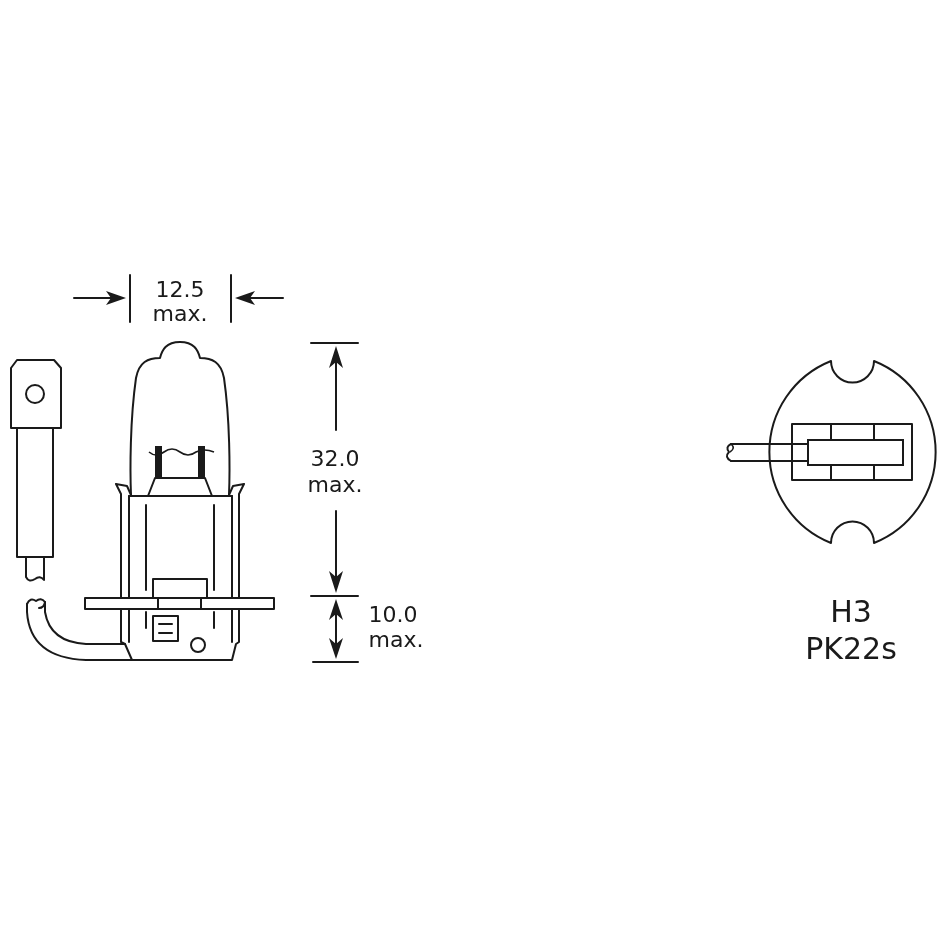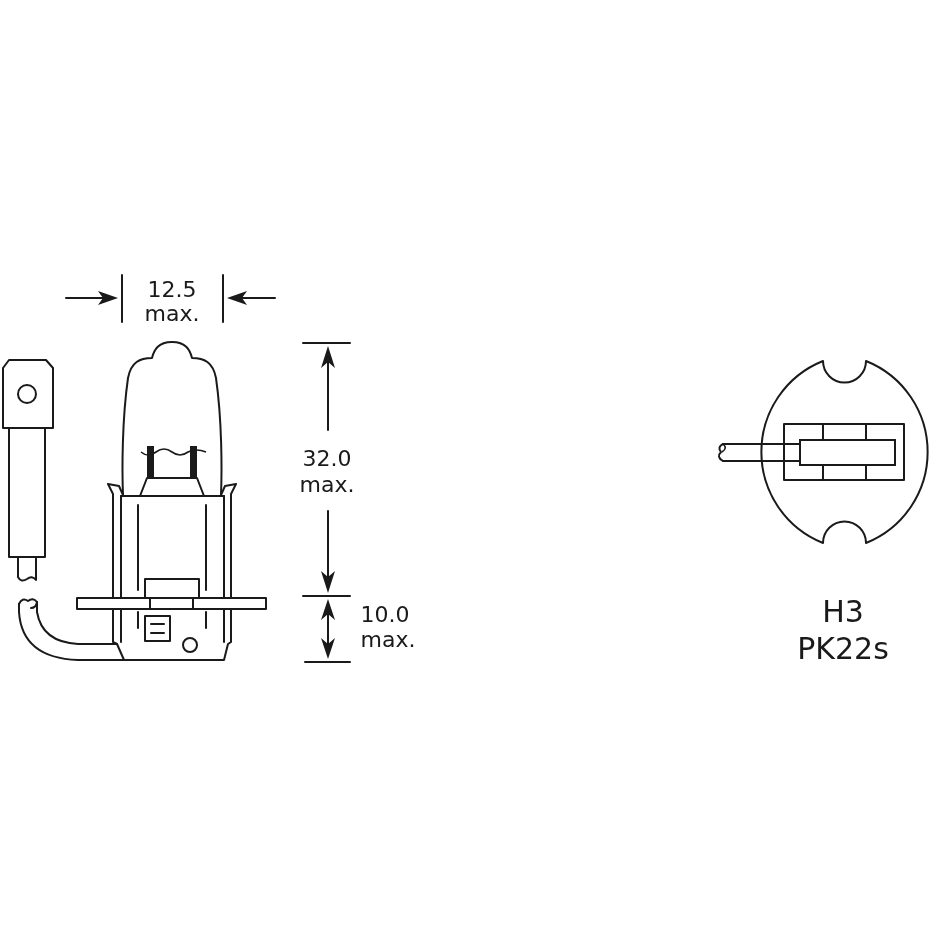--- a/index.html
+++ b/index.html
@@ -1,17 +1,17 @@
 <!DOCTYPE html>
 <html><head>
   <meta charset="utf-8">
   <style>
     html, body { margin: 0; padding: 0; background: #ffffff; }
     body { width: 941px; height: 941px; position: relative; overflow: hidden; }
-    #canvas { position: absolute; left: 0; top: 0; width: 819px; height: 941px; }
+    #canvas { position: absolute; left: 8px; top: 0; width: 819px; height: 941px; }
     svg text { font-family: "DejaVu Sans", "Liberation Sans", sans-serif; fill: #1a1a1a; }
     .dim-text { font-size: 22px; }
     .label-text { font-size: 30px; }
     .stroke { fill: none; stroke: #1a1a1a; stroke-width: 2; stroke-linejoin: round; stroke-linecap: round; }
     .stroke-thin { fill: none; stroke: #1a1a1a; stroke-width: 1.6; }
     .fill-dark { fill: #1a1a1a; stroke: none; }
     .fill-white { fill: #ffffff; stroke: #1a1a1a; stroke-width: 2; }
   </style>
 </head>
 <body>

